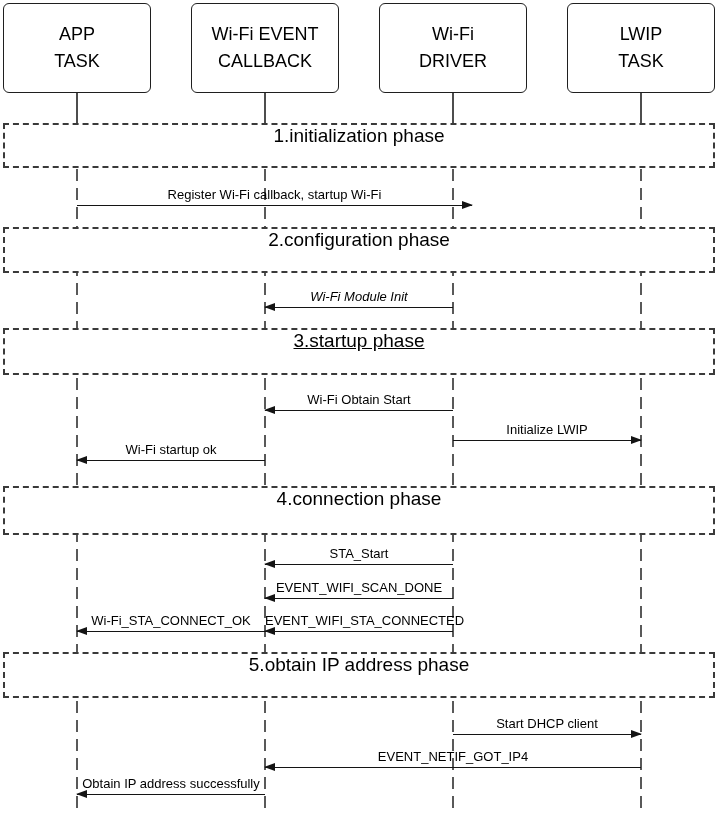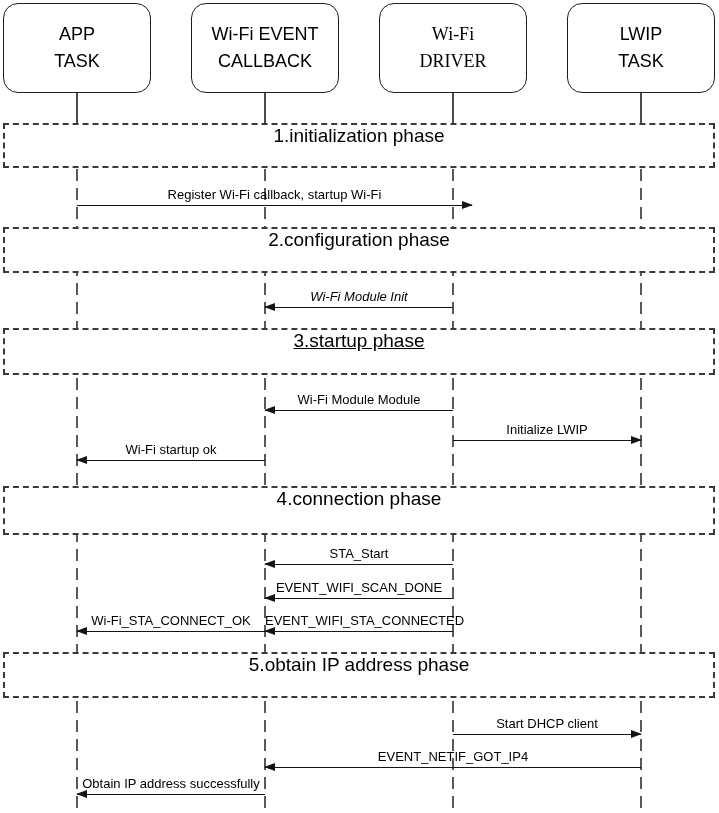--- a/index.html
+++ b/index.html
@@ -2,21 +2,21 @@
 <html><head>
 <meta charset="utf-8">
 <style>
   html,body{margin:0;padding:0;background:#ffffff;}
   #stage{
     position:relative;width:719px;height:813px;background:#ffffff;
     font-family:"Liberation Sans",sans-serif;color:#000;overflow:hidden;
   }
   .actor-box{
     position:absolute;top:3px;width:148px;height:90px;box-sizing:border-box;
-    border:1.6px solid #1f1f1f;border-radius:15px;background:#fff;
+    border:1.6px solid #1f1f1f;border-radius:6px;background:#fff;
     display:flex;flex-direction:column;align-items:center;justify-content:center;
     z-index:3;
   }
   .actor-line{font-size:18px;line-height:27px;white-space:nowrap;}
   .stem{position:absolute;width:2px;background:#4d4d4d;z-index:0;}
   .lifeline{
     position:absolute;width:2px;z-index:0;
     background:repeating-linear-gradient(to bottom,#595959 0 12px,transparent 12px 19px);
   }
   .phase-band{
@@ -64,42 +64,42 @@
       <div class="phase-label">5.obtain IP address phase</div>
     </div>
     <div class="actor-box" style="left: 3px;">
       <div class="actor-line">APP</div>
       <div class="actor-line">TASK</div>
     </div>
     <div class="actor-box" style="left: 191px;">
       <div class="actor-line">Wi-Fi EVENT</div>
       <div class="actor-line">CALLBACK</div>
     </div>
-    <div class="actor-box" style="left: 379px; font-family: Liberation Serif, serif;">
+    <div class="actor-box" style="left: 379px;">
       <div class="actor-line">Wi-Fi</div>
       <div class="actor-line">DRIVER</div>
     </div>
     <div class="actor-box" style="left: 567px;">
       <div class="actor-line">LWIP</div>
       <div class="actor-line">TASK</div>
     </div>
     <div class="msg" style="left: 77px; width: 395px; top: 187px;">
       <div class="msg-label">Register Wi-Fi callback, startup Wi-Fi</div>
       <div class="msg-line">
         <div class="head head-right"></div>
       </div>
     </div>
     <div class="msg" style="left: 265px; width: 188px; top: 289px; font-style: italic;">
       <div class="msg-label">Wi-Fi Module Init</div>
       <div class="msg-line">
         <div class="head head-left"></div>
       </div>
     </div>
     <div class="msg" style="left: 265px; width: 188px; top: 392px;">
-      <div class="msg-label">Wi-Fi Module Module</div>
+      <div class="msg-label">Wi-Fi Obtain Start</div>
       <div class="msg-line">
         <div class="head head-left"></div>
       </div>
     </div>
     <div class="msg" style="left: 453px; width: 188px; top: 422px;">
       <div class="msg-label">Initialize LWIP</div>
       <div class="msg-line">
         <div class="head head-right"></div>
       </div>
     </div>

